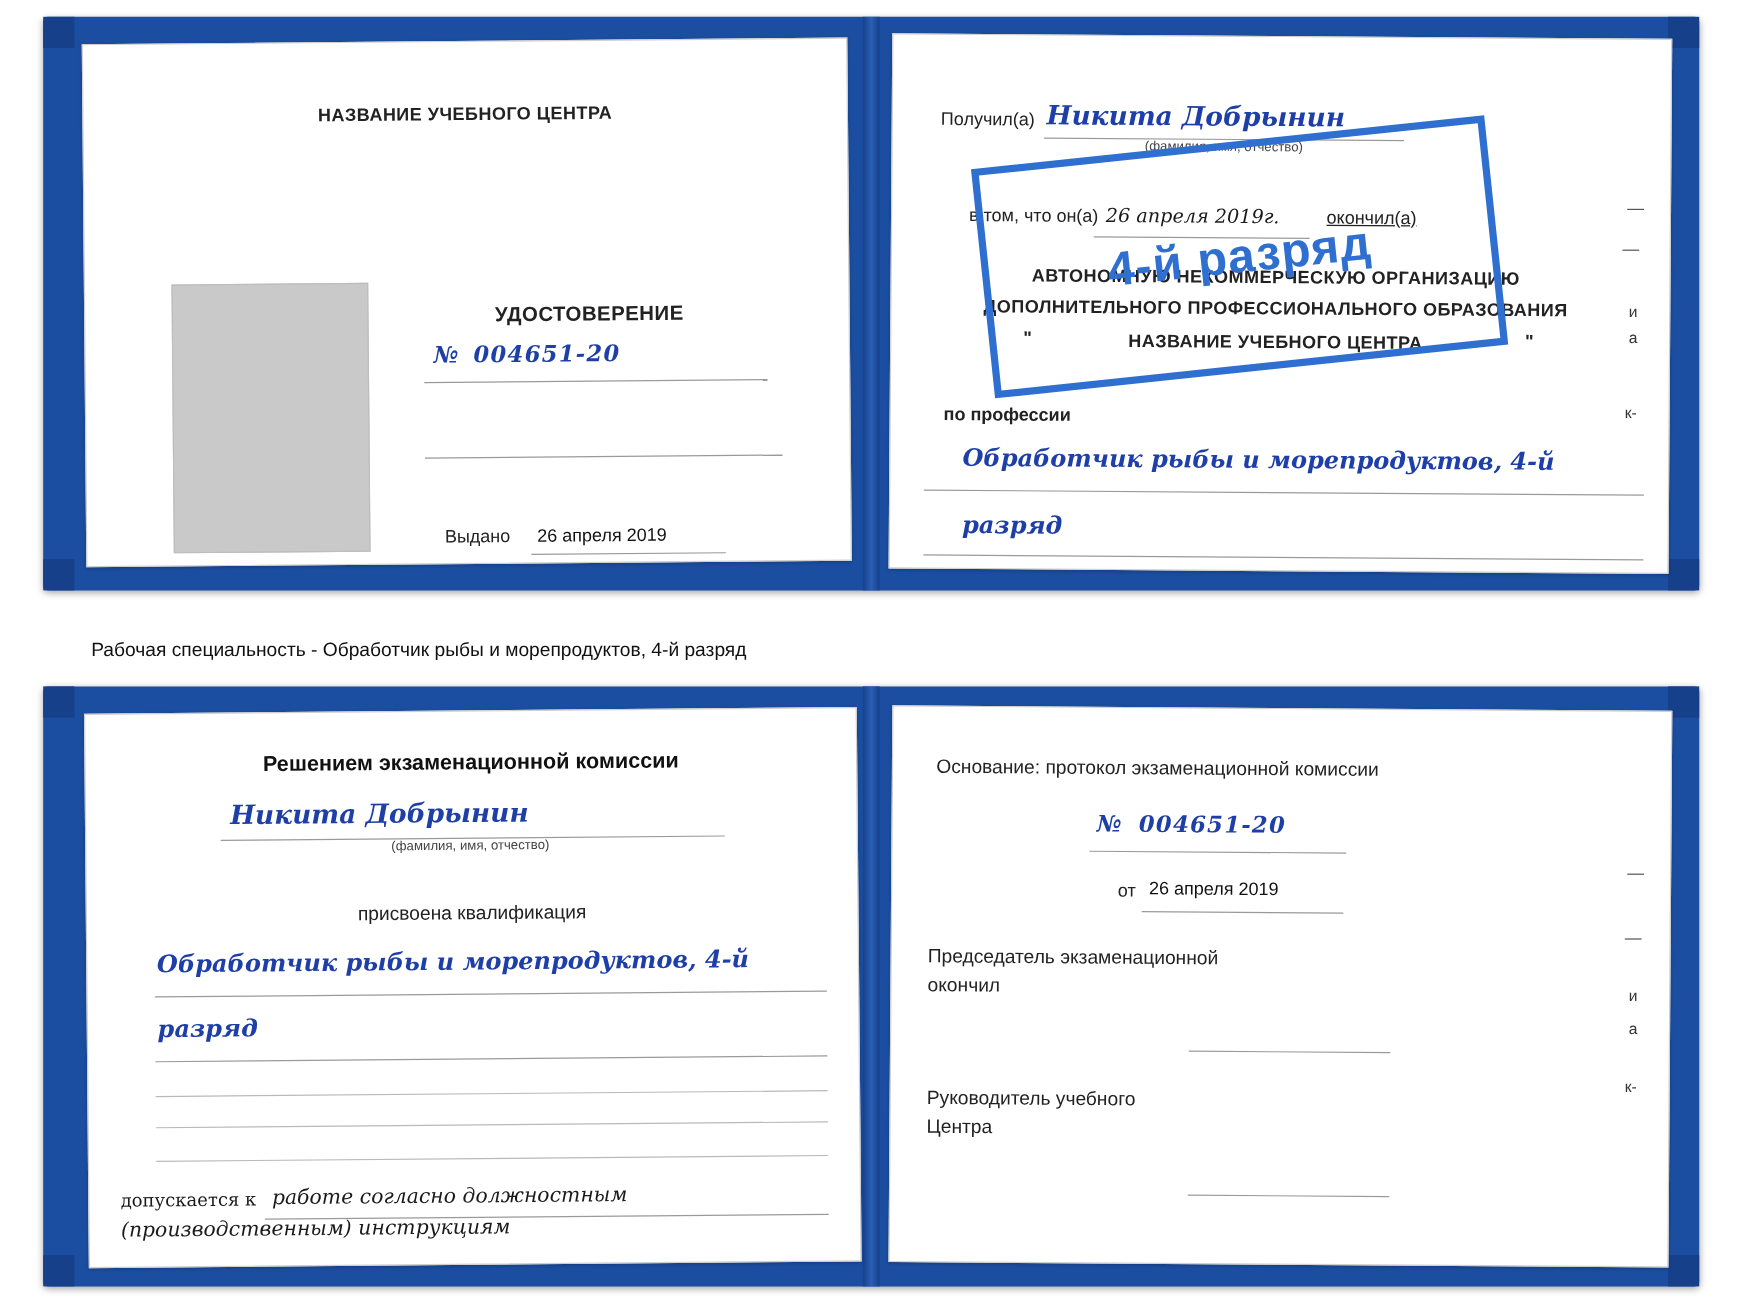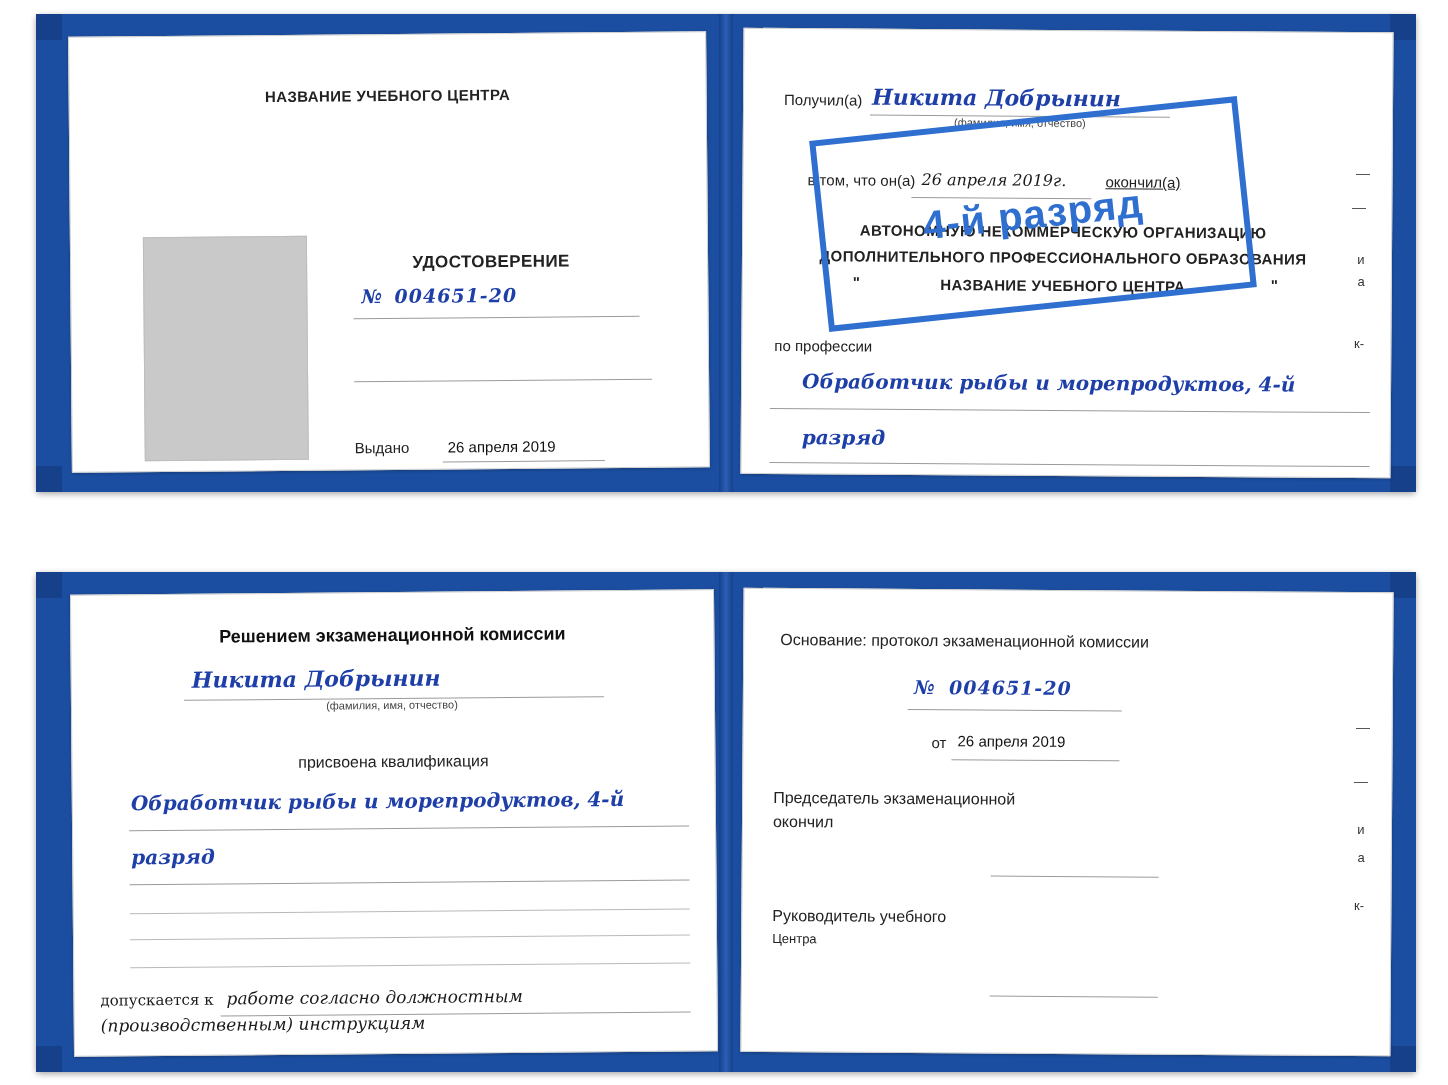--- a/index.html
+++ b/index.html
@@ -150,21 +150,21 @@
       <div class="hdr ctr" style="position:absolute; left:250px; top:218px; width:340px; font-size:17px; font-weight:bold;">УДОСТОВЕРЕНИЕ</div>
 
       <div style="position:absolute; left:290px; top:250px; width:260px;">
         <span class="hand" style="font-size:19px;">№</span>
         <span class="hand" style="font-size:19px; margin-left:8px; letter-spacing:1px;">004651-20</span>
       </div>
       <div class="rule" style="position:absolute; left:282px; top:282px; width:286px;"></div>
 
       <div class="rule" style="position:absolute; left:282px; top:345px; width:298px;"></div>
 
-      <div class="lbl" style="position:absolute; left:282px; top:404px;">Выдано</div>
+      <div class="lbl" style="position:absolute; left:298px; top:404px;">Выдано</div>
       <div class="typed" style="position:absolute; left:375px; top:404px;">26 апреля 2019</div>
       <div class="rule" style="position:absolute; left:370px; top:426px; width:162px;"></div>
 
     </div>
 
     <div class="page tilt-b" style="left:706px; top:16px; width:648px; height:444px;">
 
       <div class="lbl" style="position:absolute; left:40px; top:62px;">Получил(а)</div>
       <div class="hand" style="position:absolute; left:128px; top:54px; font-size:22px;">Никита Добрынин</div>
       <div class="rule" style="position:absolute; left:126px; top:84px; width:300px;"></div>
@@ -174,38 +174,39 @@
       <div class="hand-ink" style="position:absolute; left:178px; top:140px; font-size:16px;">26 апреля 2019г.</div>
       <div class="rule" style="position:absolute; left:168px; top:166px; width:180px;"></div>
       <div class="lbl" style="position:absolute; left:362px; top:142px;text-decoration:underline;">окончил(а)</div>
 
       <div class="hdr ctr" style="position:absolute; left:10px; top:192px; width:620px;">АВТОНОМНУЮ НЕКОММЕРЧЕСКУЮ ОРГАНИЗАЦИЮ</div>
       <div class="hdr ctr" style="position:absolute; left:10px; top:218px; width:620px;">ДОПОЛНИТЕЛЬНОГО ПРОФЕССИОНАЛЬНОГО ОБРАЗОВАНИЯ</div>
       <div class="hdr" style="position:absolute; left:110px; top:244px;">"</div>
       <div class="hdr ctr" style="position:absolute; left:10px; top:246px; width:620px;">НАЗВАНИЕ УЧЕБНОГО ЦЕНТРА</div>
       <div class="hdr" style="position:absolute; left:528px; top:244px;">"</div>
 
-      <div class="lbl" style="position:absolute; left:32px; top:308px;">по профессии</div>
+      <div class="lbl" style="position:absolute; left:44px; top:308px;font-weight:bold;">по профессии</div>
 
       <div class="hand" style="position:absolute; left:60px; top:340px; font-size:20px;">Обработчик рыбы и морепродуктов, 4-й</div>
       <div class="rule" style="position:absolute; left:28px; top:378px; width:600px;"></div>
 
       <div class="hand" style="position:absolute; left:60px; top:396px; font-size:20px;">разряд</div>
       <div class="rule" style="position:absolute; left:28px; top:432px; width:600px;"></div>
     </div>
 
     <div class="stamp" style="left:782px; top:104px; width:418px; height:180px;">4-й разряд</div>
   </div>
 
   <div class="edge-dash" style="left:1356px; top:174px;"></div>
   <div class="edge-text" style="left:1352px; top:250px;">и</div>
   <div class="edge-text" style="left:1352px; top:272px;">а</div>
   <div class="edge-text" style="left:1350px; top:334px;">к-</div>
   <div class="edge-dash" style="left:1352px; top:208px;"></div>
 
+  <div class="caption" style="left:76px; top:534px;">Рабочая специальность - Обработчик рыбы и морепродуктов, 4-й разряд</div>
 
   <div class="book" style="left:36px; top:572px; width:1380px; height:500px;">
     <div class="corner" style="left:0;top:0;"></div>
     <div class="corner" style="right:0;top:0;"></div>
     <div class="corner" style="left:0;bottom:0;"></div>
     <div class="corner" style="right:0;bottom:0;"></div>
 
     <div class="page tilt-a" style="left:36px; top:20px; width:642px; height:460px;">
 
       <div class="ctr" style="position:absolute; left:0; top:32px; width:100%; font-size:18px; font-weight:bold; color:#111;">Решением экзаменационной комиссии</div>
@@ -244,21 +245,21 @@
 
       <div class="lbl" style="position:absolute; left:188px; top:144px;">от</div>
       <div class="typed" style="position:absolute; left:214px; top:142px;">26 апреля 2019</div>
       <div class="rule" style="position:absolute; left:208px; top:168px; width:168px;"></div>
 
       <div class="lbl" style="position:absolute; left:30px; top:200px; font-size:16px;">Председатель экзаменационной</div>
       <div class="lbl" style="position:absolute; left:30px; top:224px; font-size:16px;">окончил</div>
       <div class="rule" style="position:absolute; left:248px; top:284px; width:168px;"></div>
 
       <div class="lbl" style="position:absolute; left:30px; top:318px; font-size:16px;">Руководитель учебного</div>
-      <div class="lbl" style="position:absolute; left:30px; top:342px; font-size:13px;">Центра</div>
+      <div class="lbl" style="position:absolute; left:30px; top:342px; font-size:16px;">Центра</div>
       <div class="rule" style="position:absolute; left:248px; top:404px; width:168px;"></div>
     </div>
   </div>
 
   <div class="edge-dash" style="left:1356px; top:728px;"></div>
   <div class="edge-dash" style="left:1354px; top:782px;"></div>
   <div class="edge-text" style="left:1352px; top:820px;">и</div>
   <div class="edge-text" style="left:1352px; top:848px;">а</div>
   <div class="edge-text" style="left:1350px; top:896px;">к-</div>
 

